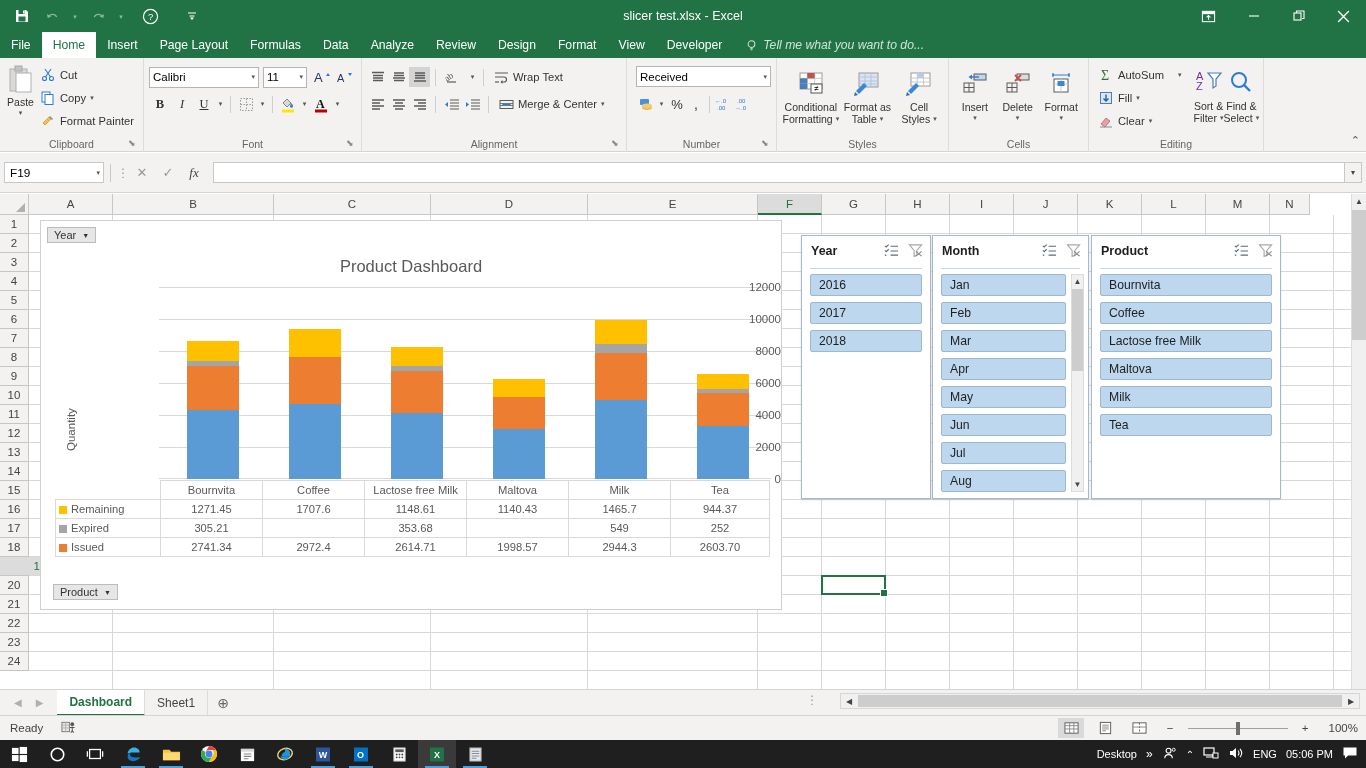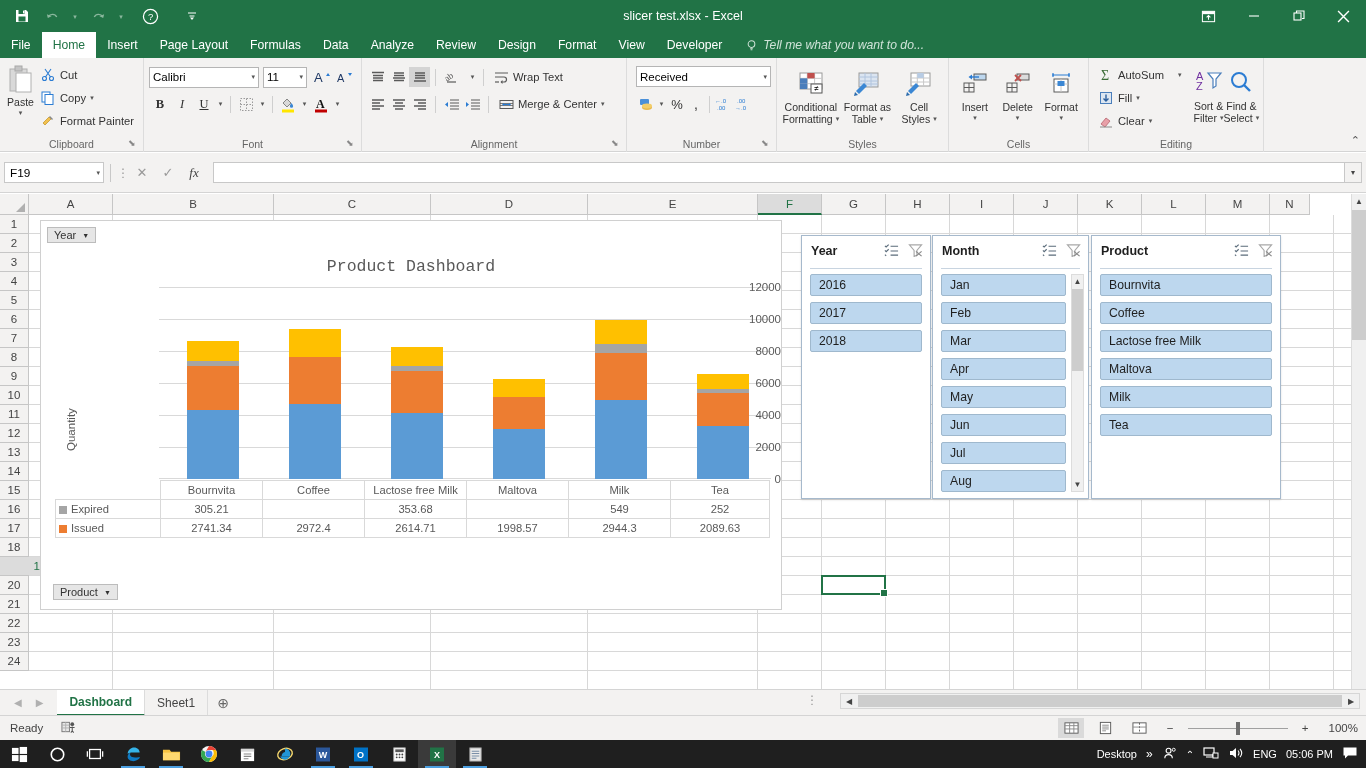--- a/index.html
+++ b/index.html
@@ -159,21 +159,21 @@
   .selcell:after {
     content: ''; position: absolute; right: -4px; bottom: -4px; width: 6px; height: 6px;
     background: #217346; border: 1px solid #fff;
   }
 
   
   .chartobj {
     position: absolute; background: #fff; border: 1px solid #d0d0d0;
   }
   .chart-title {
-    position: absolute; width: 100%; text-align: center; font-size: 16.5px; color: #595959; font-family: Liberation Mono, monospace;
+    position: absolute; width: 100%; text-align: center; font-size: 16.5px; color: #595959;
   }
   .pivot-btn {
     position: absolute; background: #e6e6e6; border: 1px solid #bcbcbc;
     font-size: 11px; color: #333; padding: 1px 6px; display: flex; align-items: center; gap: 6px;
   }
   .plot { position: absolute; }
   .gridline { position: absolute; height: 1px; background: #d9d9d9; left: 0; right: 0; }
   .ytick { position: absolute; right: 0; font-size: 11.5px; color: #595959; text-align: right; transform: translateY(-50%); }
   .yaxis-title {
     position: absolute; font-size: 11.5px; color: #595959;
@@ -970,36 +970,45 @@
           <tr>
         <td class="catrow" style="border-left:none;border-top:none;border-bottom:none"></td>
         <td>Bournvita</td>
         <td>Coffee</td>
         <td>Lactose free Milk</td>
         <td>Maltova</td>
         <td>Milk</td>
         <td>Tea</td>
       </tr>
       <tr>
+        <td class="lab"><span class="legend-key" style="background:#FFC000"></span><span>Remaining</span></td>
+        <td>1271.45</td>
+        <td>1707.6</td>
+        <td>1148.61</td>
+        <td>1140.43</td>
+        <td>1465.7</td>
+        <td>944.37</td>
+      </tr>
+      <tr>
         <td class="lab"><span class="legend-key" style="background:#A5A5A5"></span><span>Expired</span></td>
         <td>305.21</td>
         <td></td>
         <td>353.68</td>
         <td></td>
         <td>549</td>
         <td>252</td>
       </tr>
       <tr>
         <td class="lab"><span class="legend-key" style="background:#ED7D31"></span><span>Issued</span></td>
         <td>2741.34</td>
         <td>2972.4</td>
         <td>2614.71</td>
         <td>1998.57</td>
         <td>2944.3</td>
-        <td>2089.63</td>
+        <td>2603.70</td>
       </tr>
     </tbody>
       </table>
 
     <div class="pivot-btn" style="left:12px;top:363px">
       <span>Product</span>
       <span style="font-size:7px">▼</span>
     </div>
   </div>
 

